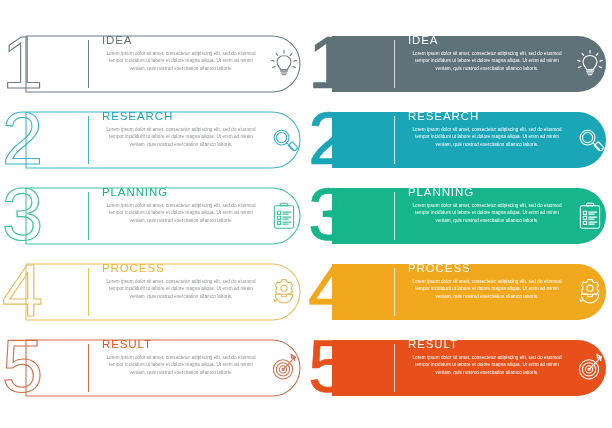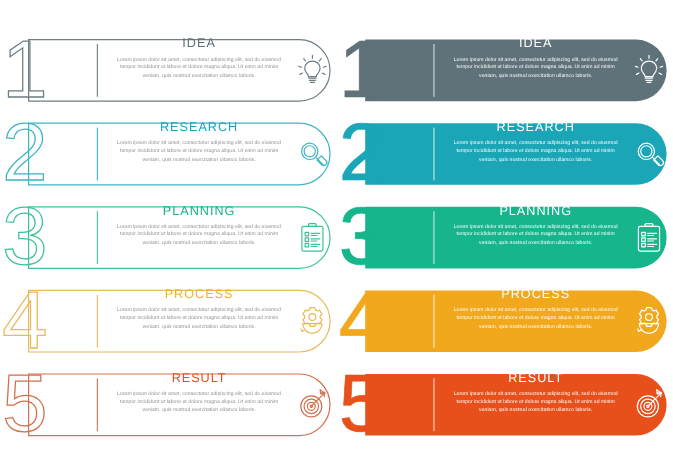--- a/index.html
+++ b/index.html
@@ -57,21 +57,21 @@
     top: 14px;
     width: 1px;
     height: 48px;
   }
 
   .title {
     position: absolute;
     left: 14px;
     top: 8px;
     width: 158px;
-    text-align: center;
+    text-align: left;
     font-size: 11.5px;
     letter-spacing: 0.9px;
     font-weight: 400;
     white-space: nowrap;
   }
 
   .body-text {
     position: absolute;
     left: 14px;
     top: 24px;

